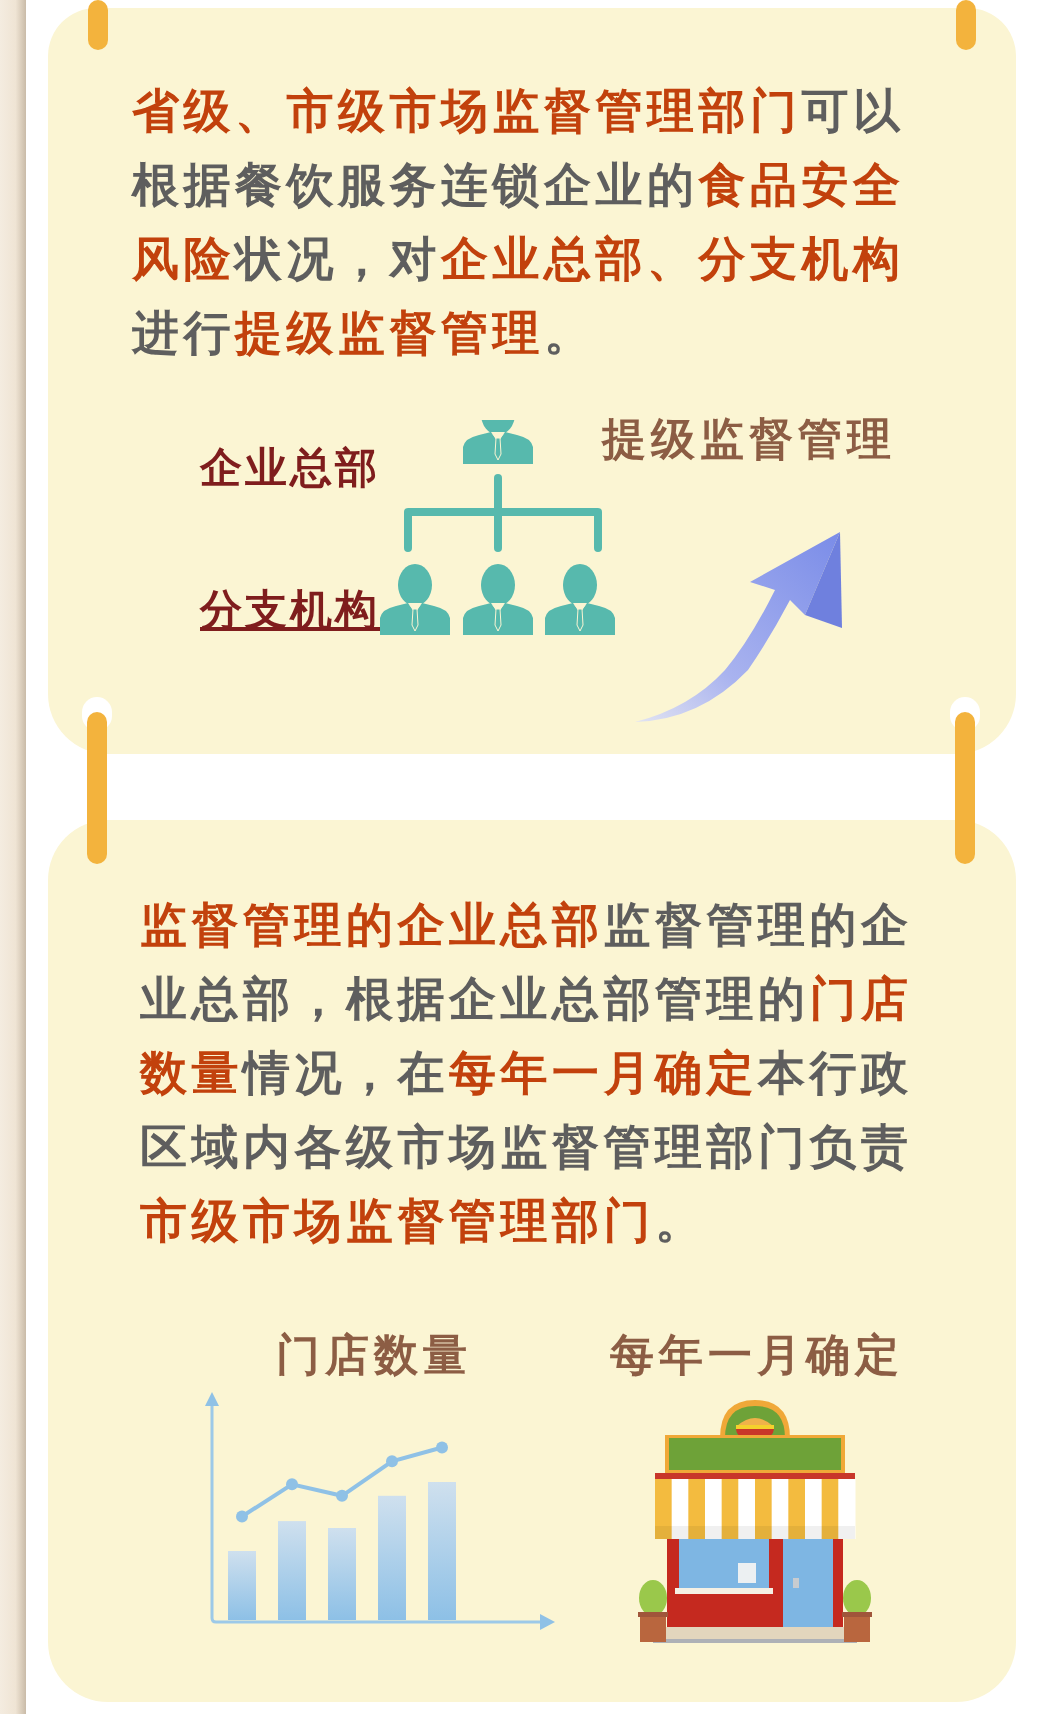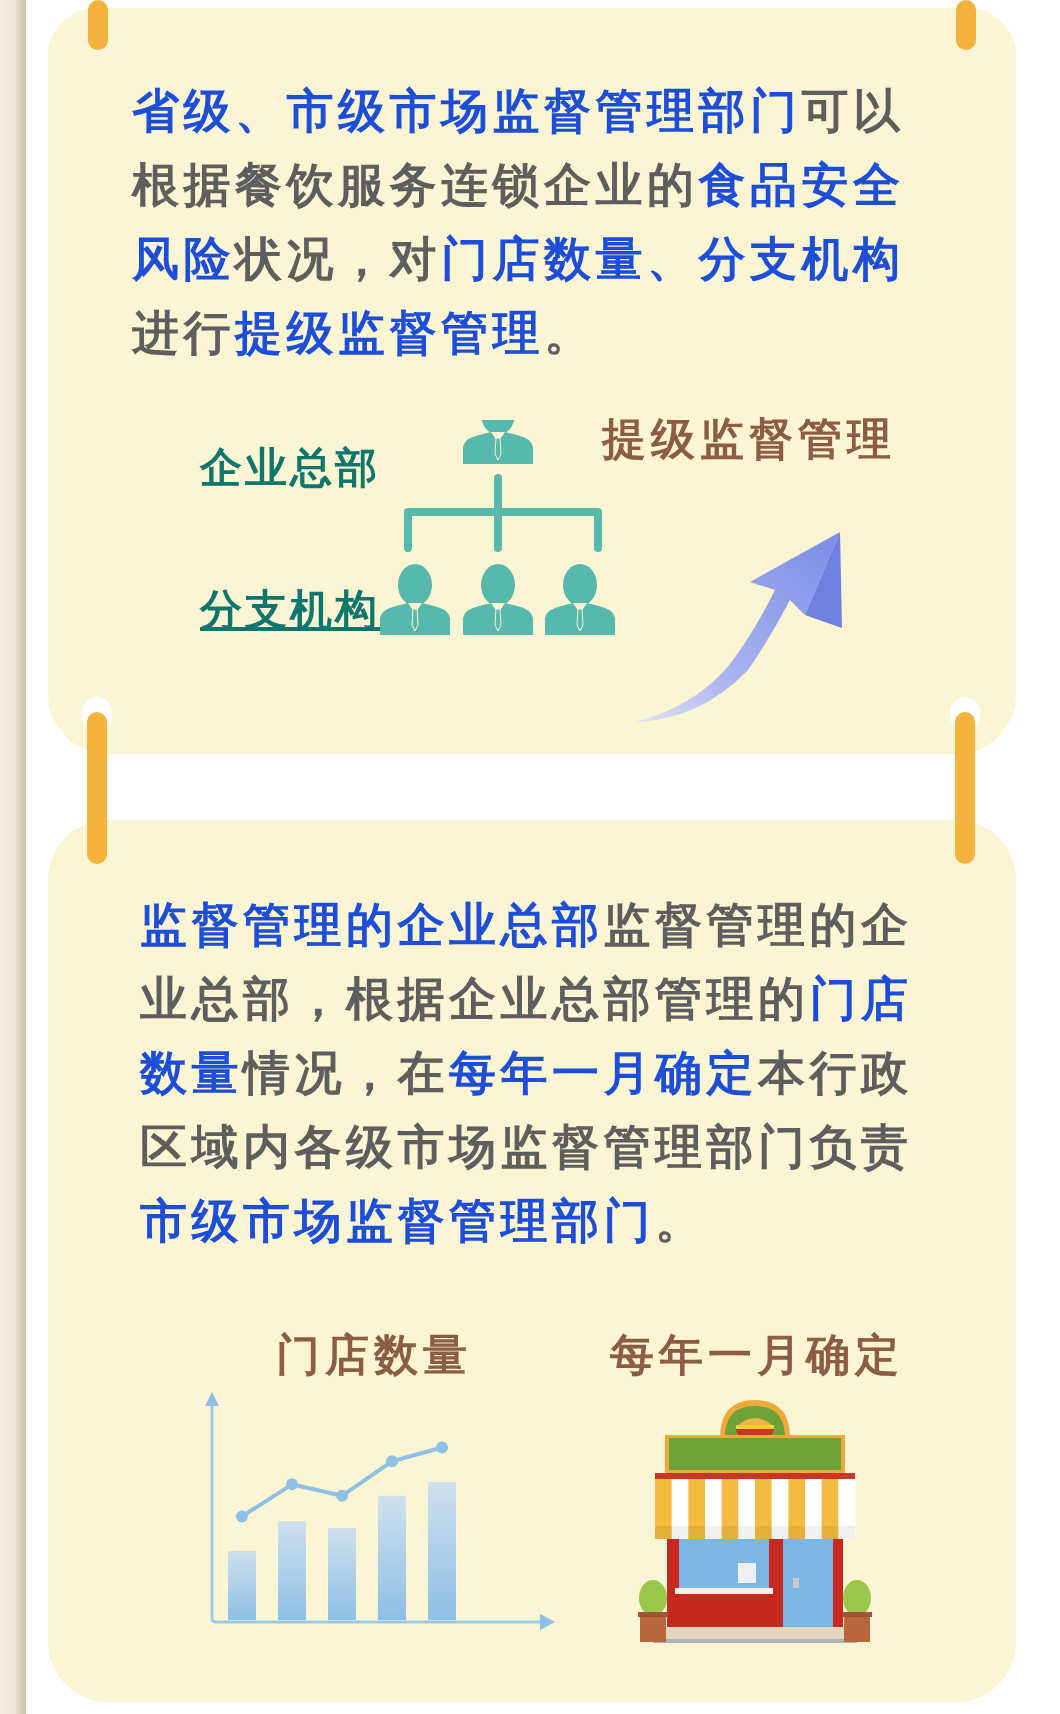--- a/index.html
+++ b/index.html
@@ -24,43 +24,43 @@
     border-radius: 15px;
   }
   .ring {
     position: absolute; width: 20px; background: #f3b33d; border-radius: 10px;
   }
   .para {
     position: absolute; margin: 0;
     font-size: 47px; line-height: 74px; letter-spacing: 4.5px;
     color: #5e5e5e; font-weight: bold;
   }
-  .para .hl { color: #1d4ed8; }
+  .para .hl { color: #c2410c; }
   .p1 { left: 132px; top: 74px; width: 820px; }
   .p2 { left: 140px; top: 888px; width: 820px; }
 
   .label-teal {
-    position: absolute; color: #0f766e; font-size: 42px; font-weight: bold; letter-spacing: 3px;
+    position: absolute; color: #7f1d1d; font-size: 42px; font-weight: bold; letter-spacing: 3px;
   }
   .label-brown {
     position: absolute; color: #8c5d44; font-size: 44px; font-weight: bold; letter-spacing: 5px;
   }
   svg { position: absolute; display: block; }
 </style>
 </head>
 <body>
 
 <div class="left-edge"></div>
 
 <div class="card card1"></div>
 
 <div class="ring" style="left:88px;top:0;height:50px;"></div>
 <div class="ring" style="left:956px;top:0;height:50px;"></div>
 
-<p class="para p1" id="p1"><span class="hl">省级、市级市场监督管理部门</span><span>可以根据餐饮服务连锁企业的</span><span class="hl">食品安全风险</span><span>状况，对</span><span class="hl">门店数量、分支机构</span><span>进行</span><span class="hl">提级监督管理</span><span>。</span></p>
+<p class="para p1" id="p1"><span class="hl">省级、市级市场监督管理部门</span><span>可以根据餐饮服务连锁企业的</span><span class="hl">食品安全风险</span><span>状况，对</span><span class="hl">企业总部、分支机构</span><span>进行</span><span class="hl">提级监督管理</span><span>。</span></p>
 
 <div class="label-teal" style="left:200px;top:440px;">企业总部</div>
 <div class="label-teal" style="left:200px;top:582px;text-decoration:underline;">分支机构</div>
 <div class="label-brown" style="left:602px;top:410px;">提级监督管理</div>
 
 <svg style="left:370px;top:420px;" width="260" height="215" viewBox="0 0 260 215">
   <defs>
     <g id="person">
       <ellipse cx="35" cy="22" rx="17" ry="21" fill="#57b9ad"></ellipse>
       <path d="M0 72 L0 55 Q2 46 16 43 L28 40 L35 50 L42 40 L54 43 Q68 46 70 55 L70 72 Z" fill="#57b9ad"></path>

